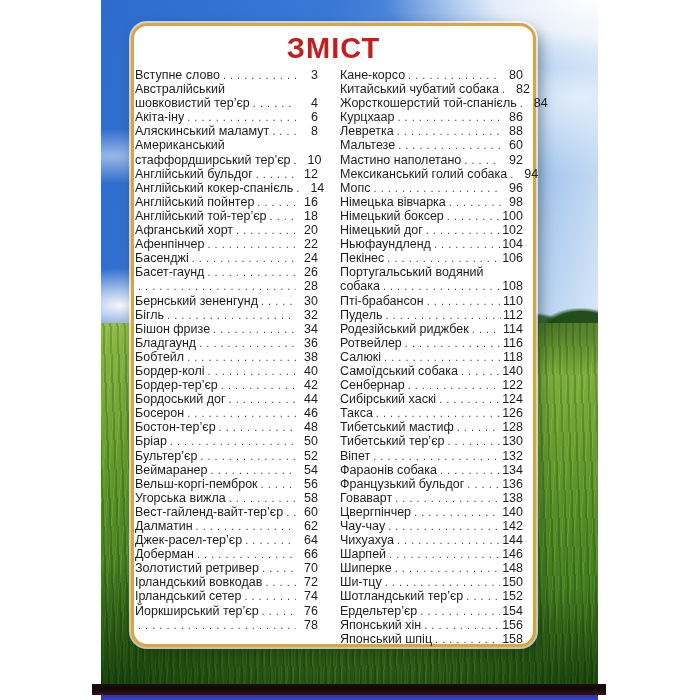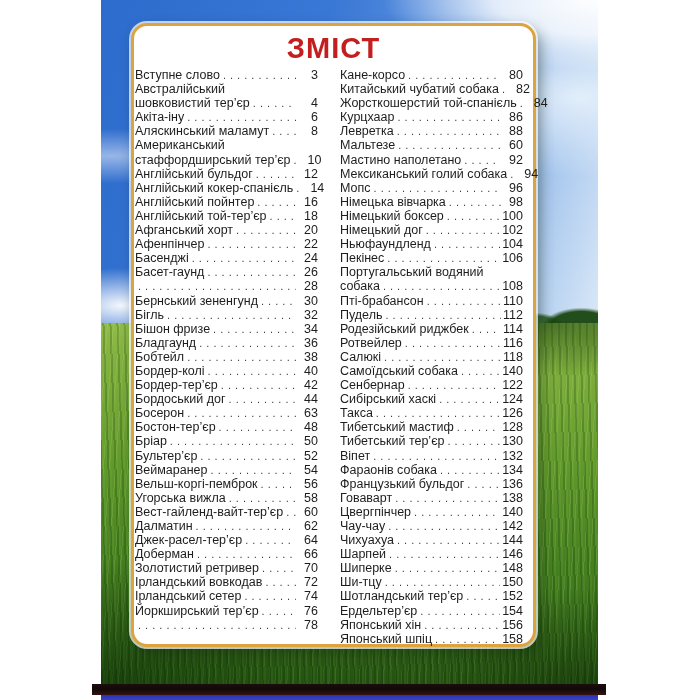--- a/index.html
+++ b/index.html
@@ -222,21 +222,21 @@
           <span class="num">42</span>
         </div>
         <div class="row">
           <span class="label">Бордоський дог</span>
           <span class="dots"></span>
           <span class="num">44</span>
         </div>
         <div class="row">
           <span class="label">Босерон</span>
           <span class="dots"></span>
-          <span class="num">63</span>
+          <span class="num">46</span>
         </div>
         <div class="row">
           <span class="label">Бостон-тер’єр</span>
           <span class="dots"></span>
           <span class="num">48</span>
         </div>
         <div class="row">
           <span class="label">Бріар</span>
           <span class="dots"></span>
           <span class="num">50</span>

